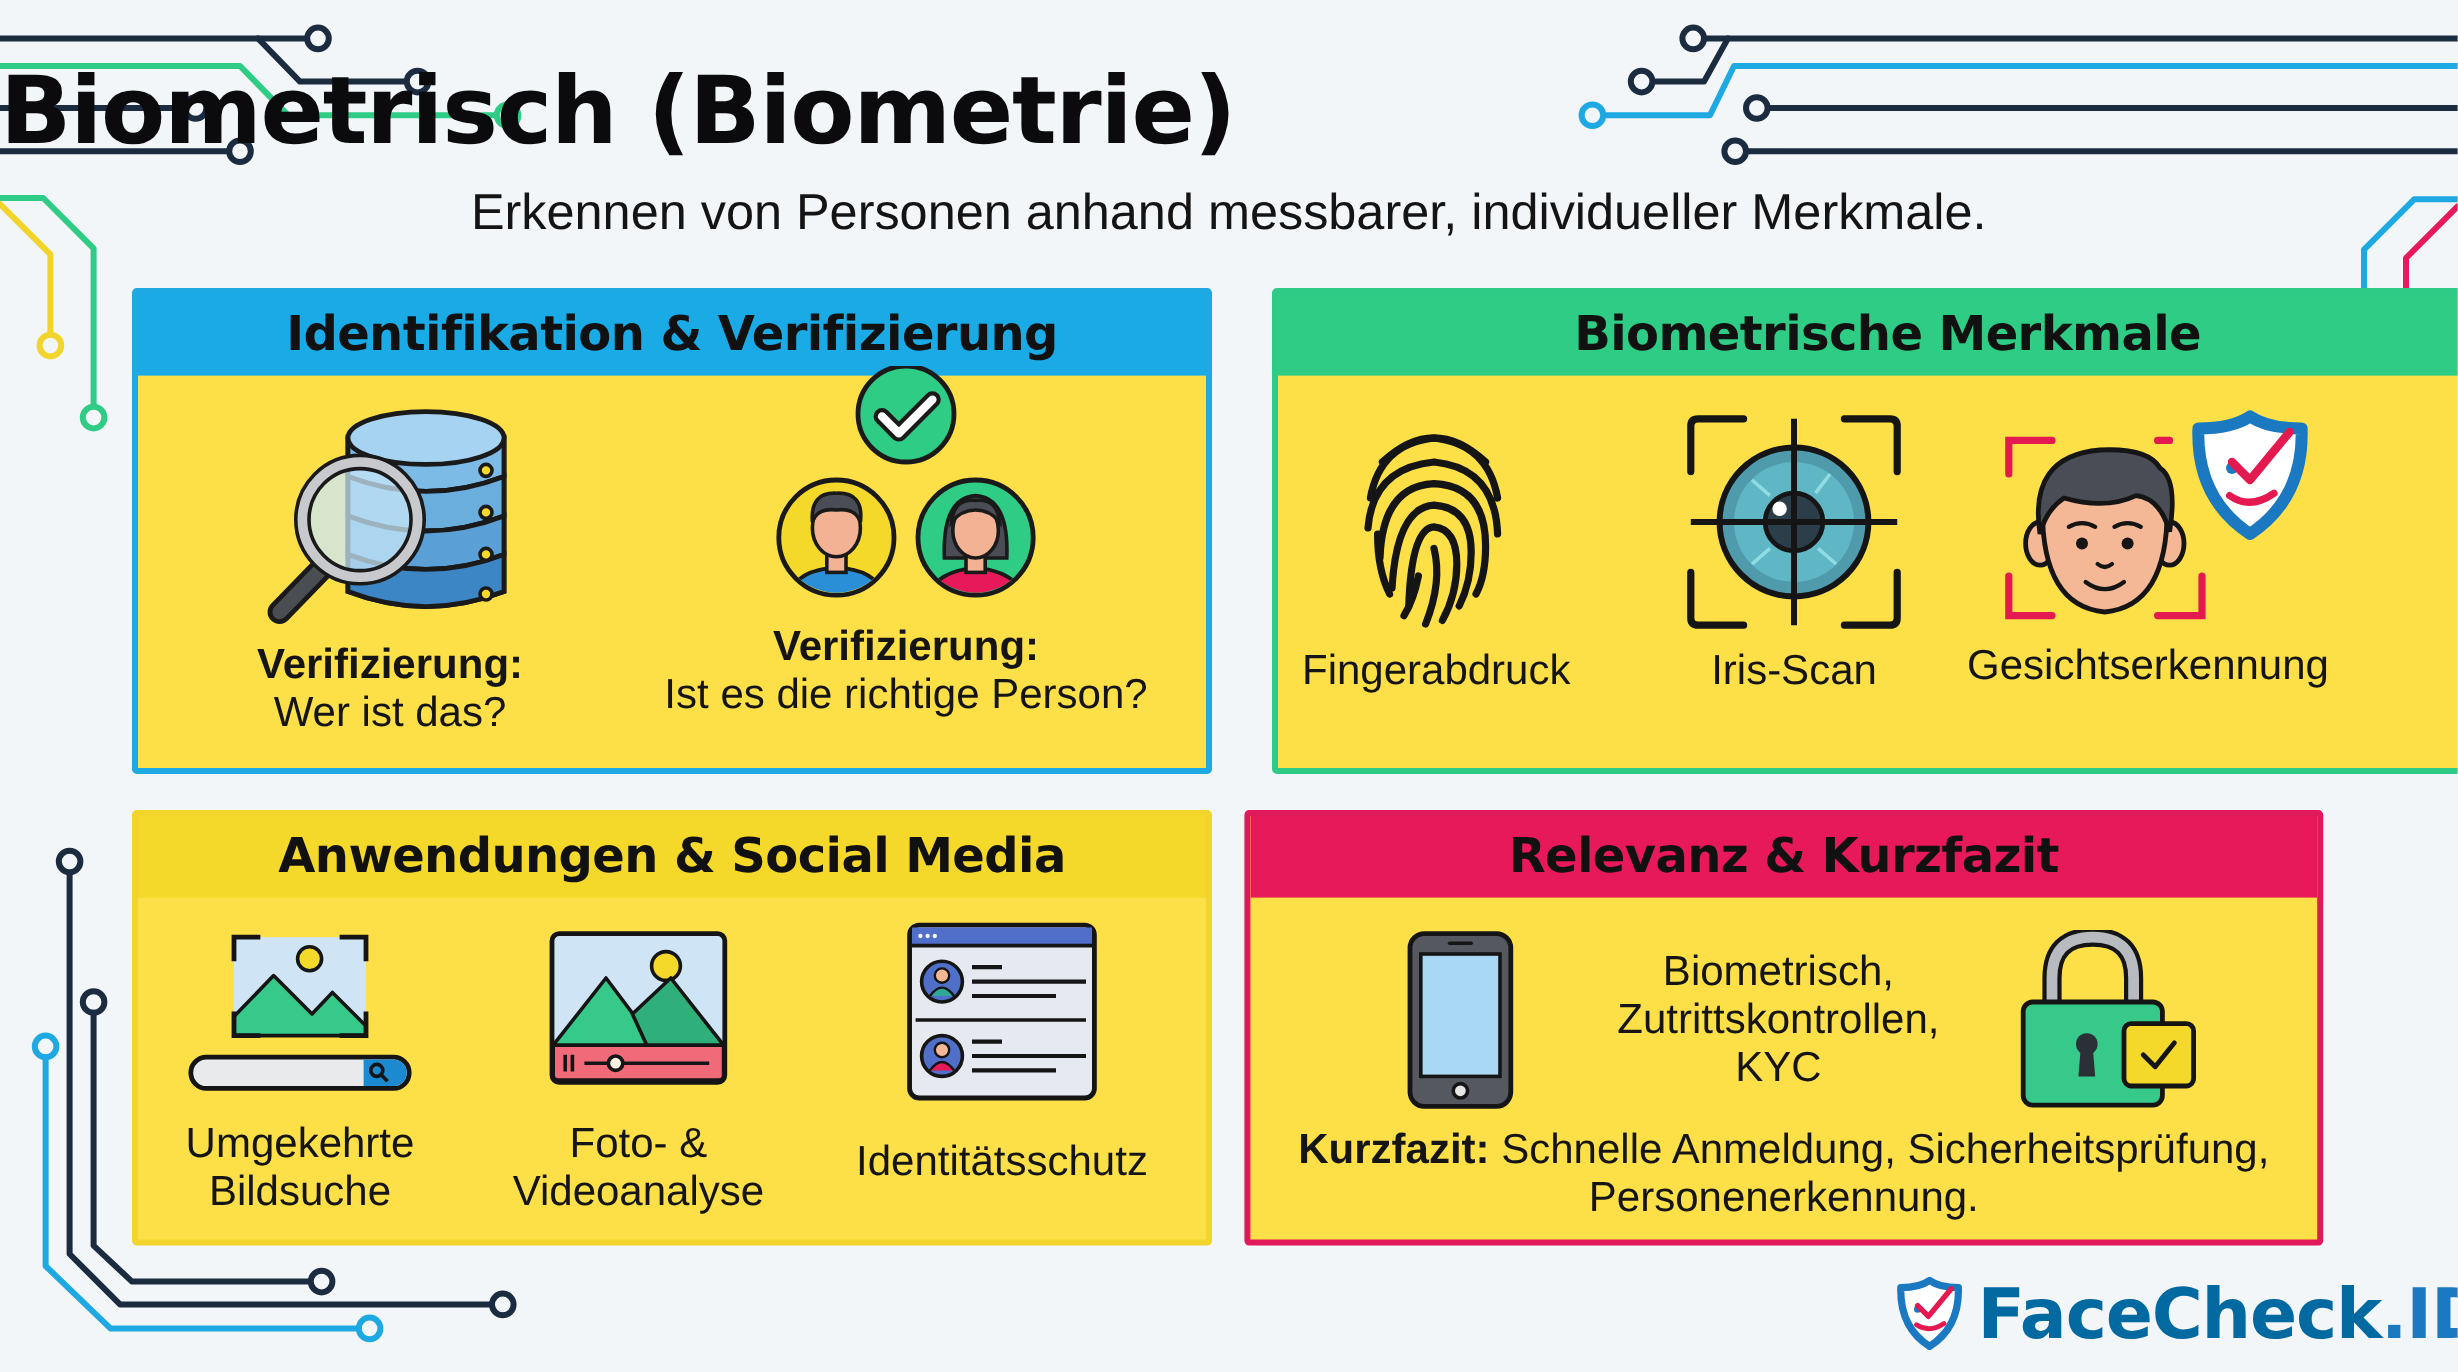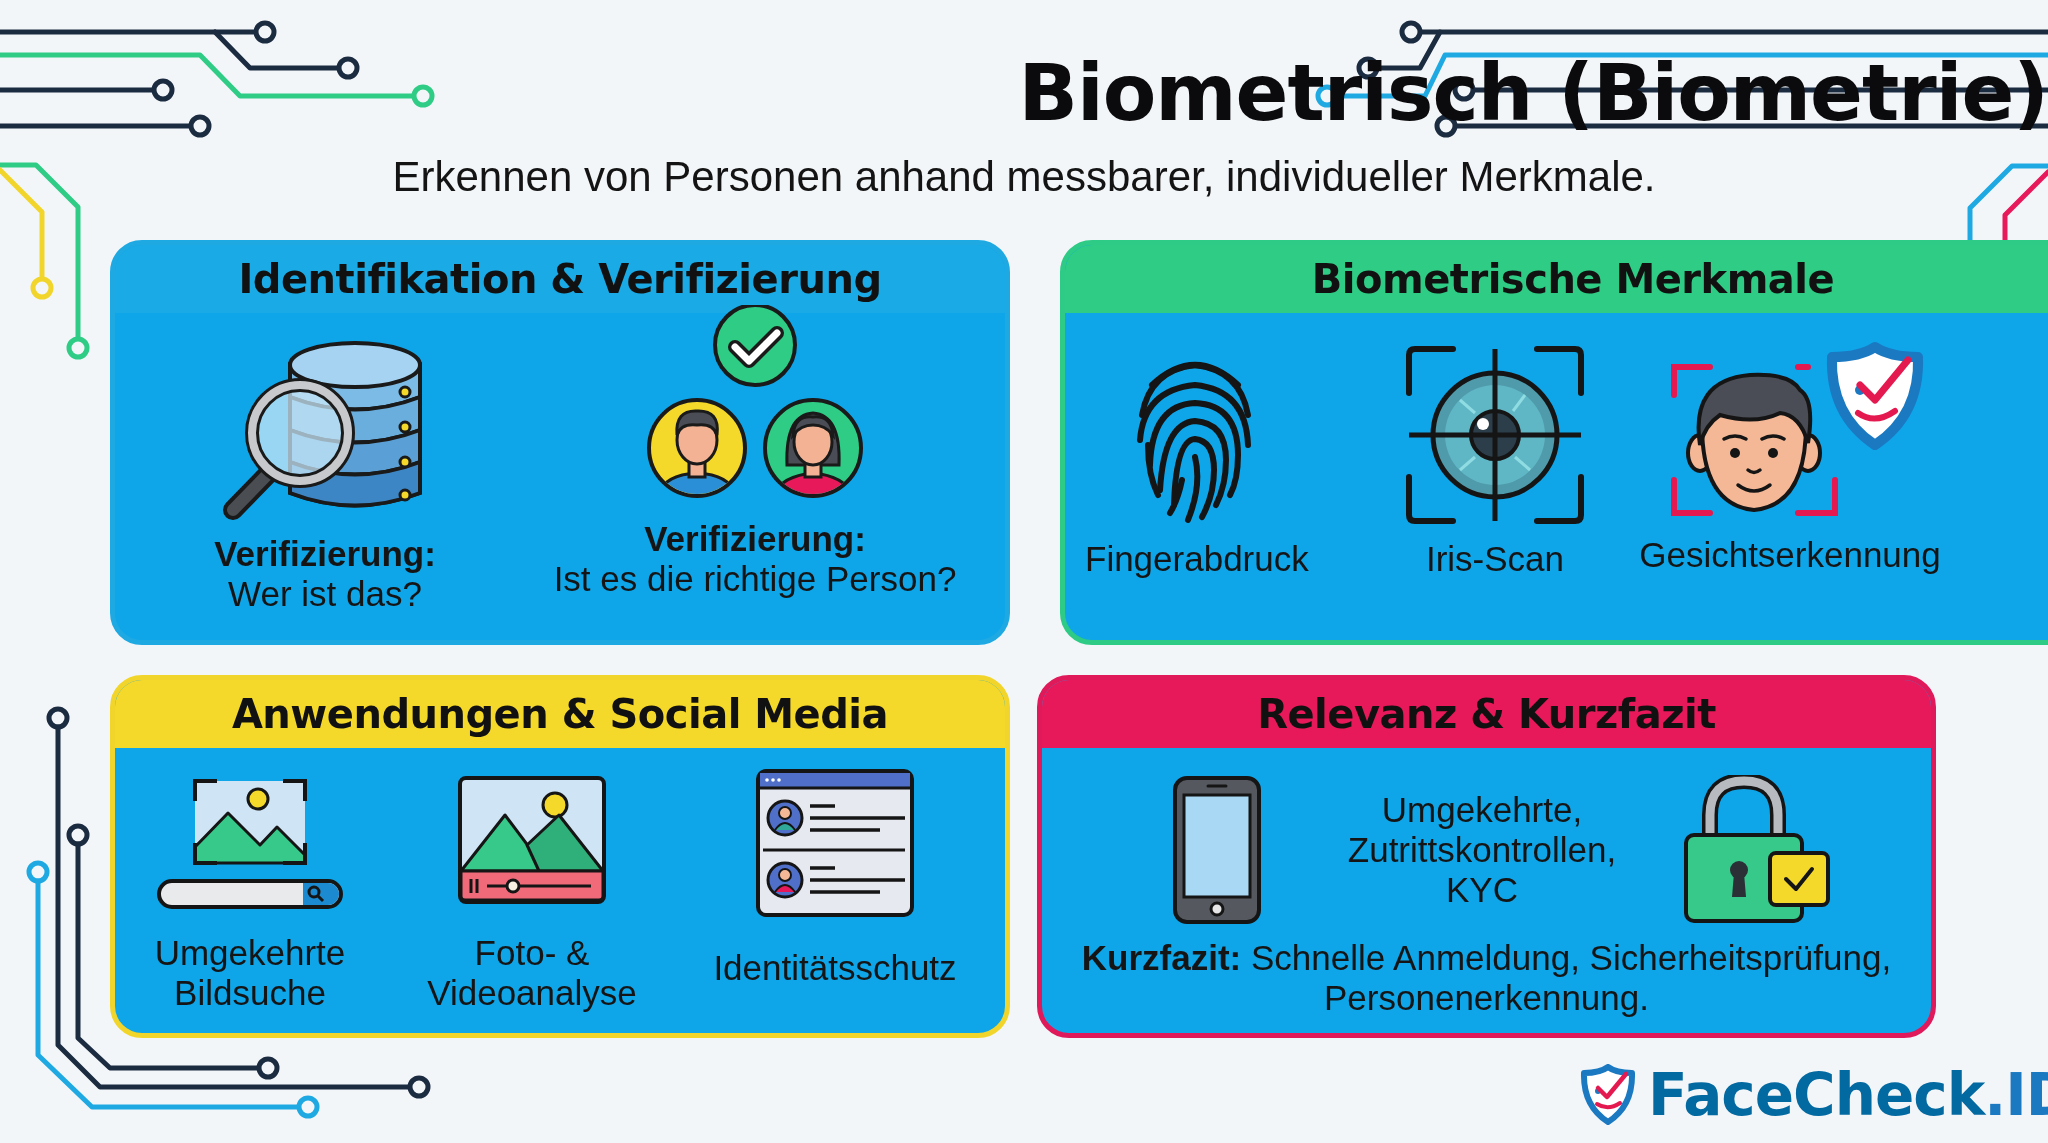--- a/index.html
+++ b/index.html
@@ -4,31 +4,31 @@
 <style>
   html, body { margin:0; padding:0; }
   body {
     width:2048px; height:1143px; overflow:hidden; position:relative;
     background:#f3f6f9;
     font-family:"Liberation Sans", "DejaVu Sans", sans-serif;
     color:#111;
   }
   .circuits { position:absolute; left:0; top:0; width:2048px; height:1143px; pointer-events:none; }
   .title {
-    position:absolute; left:0; right:0; top:48px; text-align:right;
+    position:absolute; left:0; right:0; top:48px; text-align:left;
     font-family:"DejaVu Sans", sans-serif; font-weight:bold; font-size:78px; letter-spacing:-1px;
     color:#0b0b0d;
   }
   .subtitle {
     position:absolute; left:0; right:0; top:153px; text-align:center;
     font-family:"Liberation Sans", sans-serif; font-size:42px; color:#141414;
   }
   .panel {
-    position:absolute; box-sizing:border-box; border-radius:32px; border:5px solid;
-    background:#0ea5e9; overflow:hidden;
+    position:absolute; box-sizing:border-box; border-radius:4px; border:5px solid;
+    background:#fde047; overflow:hidden;
   }
   .panel .head {
     height:68px; display:flex; align-items:center; justify-content:center;
     font-family:"DejaVu Sans", sans-serif; font-weight:bold; font-size:40px; color:#111;
     letter-spacing:-0.5px;
   }
   .panel.blue { border-color:#1ea9e3; }
   .panel.blue .head { background:#1aabe6; }
   .panel.green { border-color:#2dcb85; }
   .panel.green .head { background:#2ecc85; }
@@ -318,21 +318,21 @@
   <div class="head">Relevanz &amp; Kurzfazit</div>
 
   <svg style="position:absolute; left:130px; top:95px;" width="90" height="150" viewBox="0 0 90 150">
     <rect x="3" y="3" width="84" height="144" rx="12" fill="#55595f" stroke="#151515" stroke-width="4"></rect>
     <rect x="12" y="20" width="66" height="102" fill="#a8d8f4" stroke="#151515" stroke-width="3"></rect>
     <path d="M36 11 H54" stroke="#151515" stroke-width="3" stroke-linecap="round"></path>
     <circle cx="45" cy="134" r="6" fill="#e6e6e6" stroke="#151515" stroke-width="3"></circle>
   </svg>
 
   <div class="item" style="left:290px; top:110px; width:300px;">
-    <div class="lbl">Umgekehrte,</div>
+    <div class="lbl">Biometrisch,</div>
     <div class="lbl">Zutrittskontrollen,</div>
     <div class="lbl">KYC</div>
   </div>
 
   <svg style="position:absolute; left:640px; top:95px;" width="150" height="150" viewBox="0 0 150 150">
     <path d="M28 62 V40 Q28 6 62 6 Q96 6 96 40 V62" fill="none" stroke="#151515" stroke-width="16"></path>
     <path d="M28 62 V40 Q28 6 62 6 Q96 6 96 40 V62" fill="none" stroke="#b7bbc0" stroke-width="9"></path>
     <rect x="4" y="60" width="116" height="86" rx="8" fill="#36c98a" stroke="#151515" stroke-width="4"></rect>
     <circle cx="57" cy="95" r="9" fill="#2b2f36"></circle>
     <path d="M52 98 L50 122 H64 L62 98 Z" fill="#2b2f36"></path>

